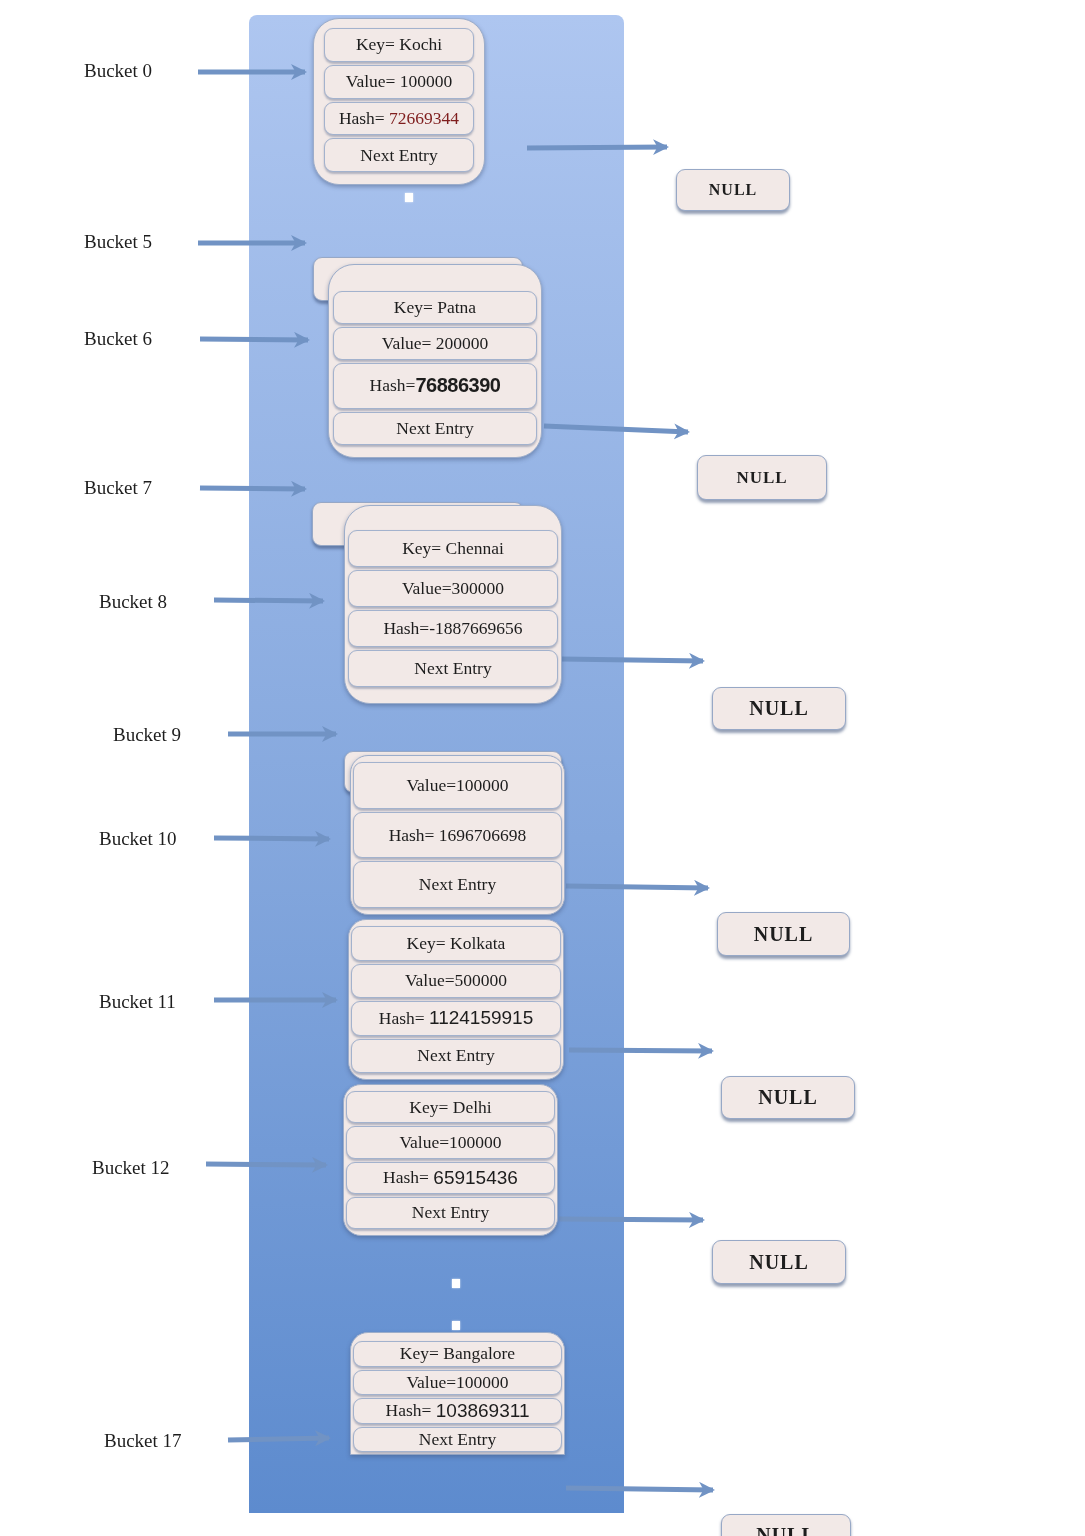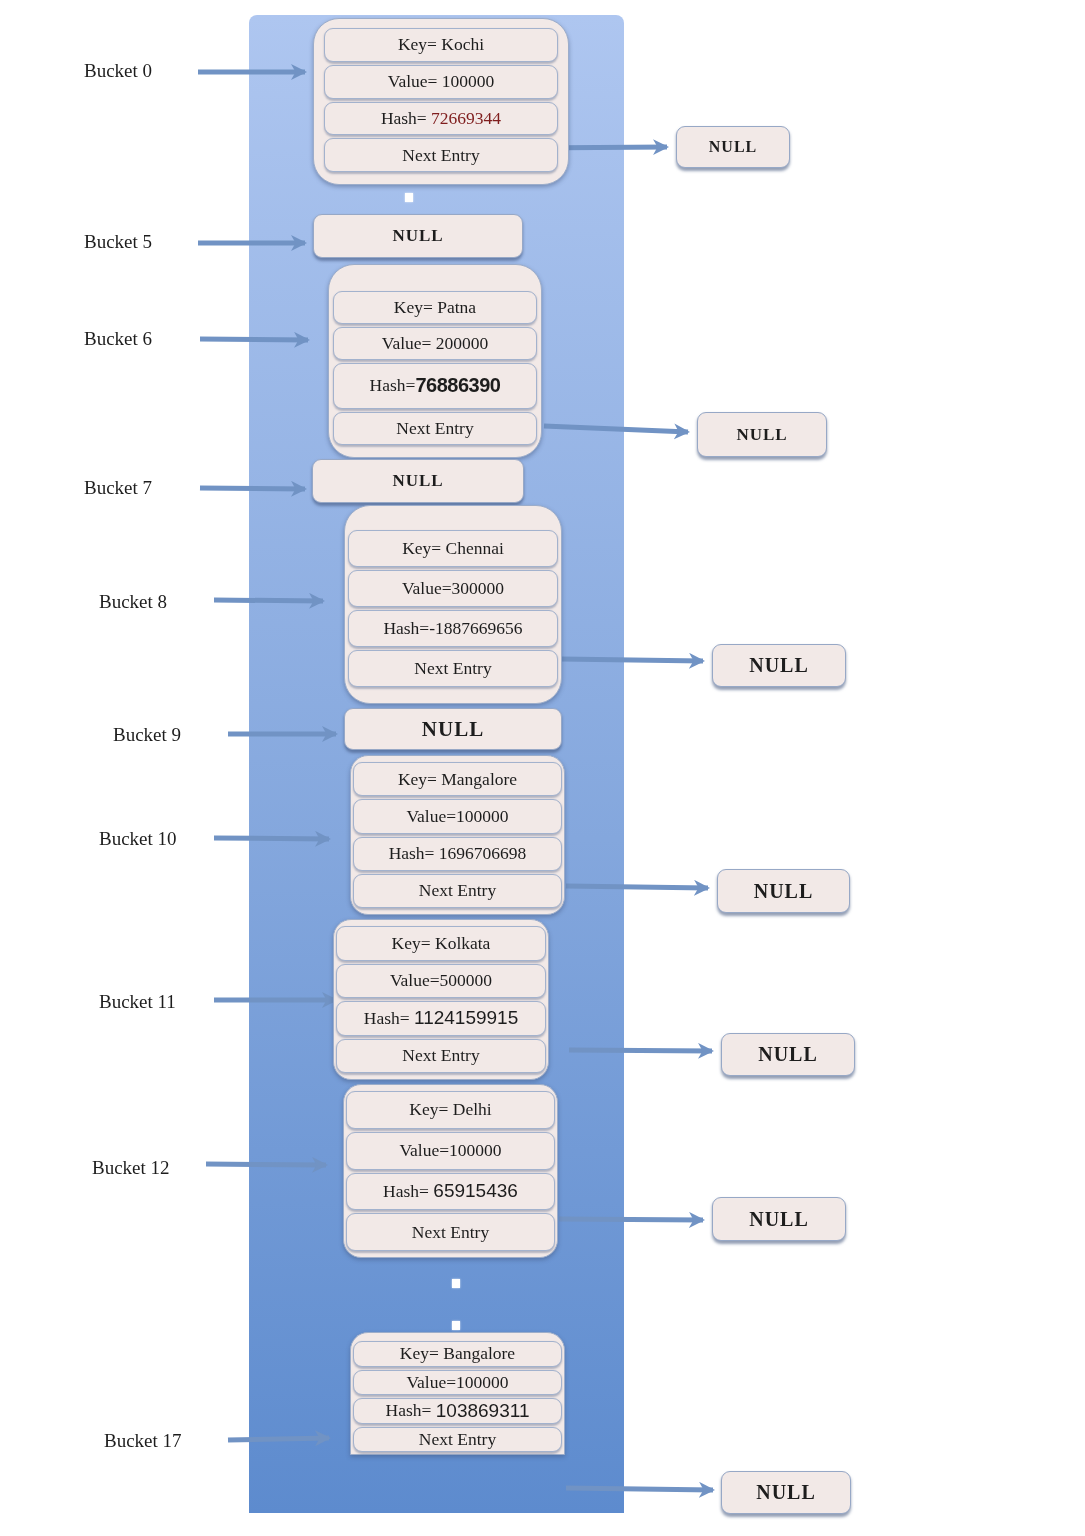--- a/index.html
+++ b/index.html
@@ -28,21 +28,21 @@
     box-shadow:0 2px 4px rgba(60,80,120,.45);
   }
   .row{
     background:var(--box-fill);border:1.4px solid var(--box-border);border-radius:9px;
     flex:1;display:flex;align-items:center;justify-content:center;
     font-size:17.5px;box-shadow:0 1.5px 2px rgba(60,80,120,.35);white-space:pre;
   }
   .nullbox{
     position:absolute;box-sizing:border-box;background:var(--box-fill);
     border:1.6px solid #97a8c6;border-radius:9px;display:flex;align-items:center;justify-content:center;
-    font-weight:600;letter-spacing:1px;box-shadow:0 2.5px 3px rgba(60,80,120,.55);white-space:pre;
+    font-weight:600;letter-spacing:1px;box-shadow:0 2.5px 3px rgba(60,80,120,.55);white-space:pre;margin-top:43px;
   }
   .hash-gray{color:#7f1d1d;}
   .hash-mono{font-family:Liberation Sans, sans-serif;font-weight:bold;font-size:20px;letter-spacing:-0.5px;}
   .hash-sans{font-family:"Liberation Sans", sans-serif;font-size:19px;}
   .dot{position:absolute;background:#fff;width:8px;height:9px;box-shadow:0 0 2px rgba(255,255,255,.9);}
   svg.arrows{position:absolute;left:0;top:0;width:1085px;height:1536px;pointer-events:none;}
   svg.arrows line{stroke:var(--arrow);stroke-width:5;}
 </style>
 </head>
 <body>
@@ -81,21 +81,21 @@
   <div class="bucket-label" style="left:84px;top:231px">Bucket 5</div>
   <div class="bucket-label" style="left:84px;top:328px">Bucket 6</div>
   <div class="bucket-label" style="left:84px;top:477px">Bucket 7</div>
   <div class="bucket-label" style="left:99px;top:591px">Bucket 8</div>
   <div class="bucket-label" style="left:113px;top:724px">Bucket 9</div>
   <div class="bucket-label" style="left:99px;top:828px">Bucket 10</div>
   <div class="bucket-label" style="left:99px;top:991px">Bucket 11</div>
   <div class="bucket-label" style="left:92px;top:1157px">Bucket 12</div>
   <div class="bucket-label" style="left:104px;top:1430px">Bucket 17</div>
 
-  <div class="group" style="left:313px;top:18px;width:256px;height:167px;padding:9px 10px 12px">
+  <div class="group" style="left:313px;top:18px;width:172px;height:167px;padding:9px 10px 12px">
     <div class="row"><span>Key= Kochi</span></div>
     <div class="row"><span>Value= 100000</span></div>
     <div class="row"><span>Hash= </span><span class="hash-gray">72669344</span></div>
     <div class="row"><span>Next Entry</span></div>
   </div>
 
   <div class="dot" style="left:405px;top:193px"></div>
 
   <div class="nullbox" style="left:313px;top:214px;width:210px;height:44px;font-size:17px">NULL</div>
 
@@ -111,34 +111,33 @@
   <div class="group" style="left:344px;top:505px;width:218px;height:199px;padding:24px 3px 16px">
     <div class="row"><span>Key= Chennai</span></div>
     <div class="row"><span>Value=300000</span></div>
     <div class="row"><span>Hash=</span><span>-1887669656</span></div>
     <div class="row"><span>Next Entry</span></div>
   </div>
 
   <div class="nullbox" style="left:344px;top:708px;width:218px;height:42px;font-size:21px">NULL</div>
 
   <div class="group" style="left:350px;top:755px;width:215px;height:160px;padding:6px 2px 6px;border-radius:18px">
-    <div class="row"><span>Key= Mangalore</span></div>
     <div class="row"><span>Value=100000</span></div>
     <div class="row"><span>Hash= </span><span>1696706698</span></div>
     <div class="row"><span>Next Entry</span></div>
   </div>
 
-  <div class="group" style="left:333px;top:919px;width:216px;height:161px;padding:6px 2px 6px;border-radius:18px">
+  <div class="group" style="left:348px;top:919px;width:216px;height:161px;padding:6px 2px 6px;border-radius:18px">
     <div class="row"><span>Key= Kolkata</span></div>
     <div class="row"><span>Value=500000</span></div>
     <div class="row"><span>Hash= </span><span class="hash-sans">1124159915</span></div>
     <div class="row"><span>Next Entry</span></div>
   </div>
 
-  <div class="group" style="left:343px;top:1084px;width:215px;height:174px;padding:6px 2px 6px;border-radius:18px">
+  <div class="group" style="left:343px;top:1084px;width:215px;height:152px;padding:6px 2px 6px;border-radius:18px">
     <div class="row"><span>Key= Delhi</span></div>
     <div class="row"><span>Value=100000</span></div>
     <div class="row"><span>Hash= </span><span class="hash-sans">65915436</span></div>
     <div class="row"><span>Next Entry</span></div>
   </div>
 
   <div class="dot" style="left:452px;top:1279px"></div>
   <div class="dot" style="left:452px;top:1321px"></div>
 
   <div class="group" style="left:350px;top:1332px;width:215px;height:123px;padding:8px 2px 2px;border-radius:18px 18px 0 0">

